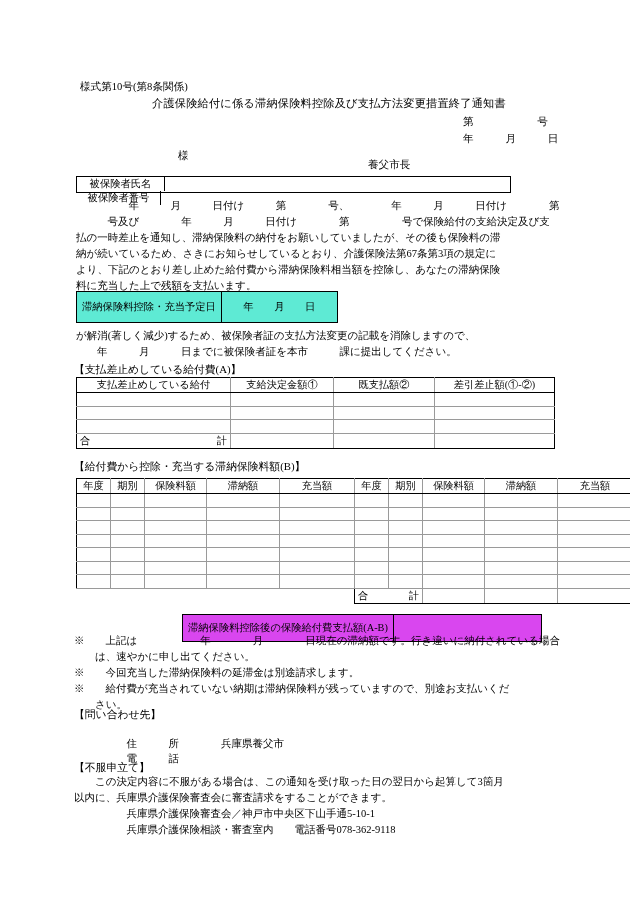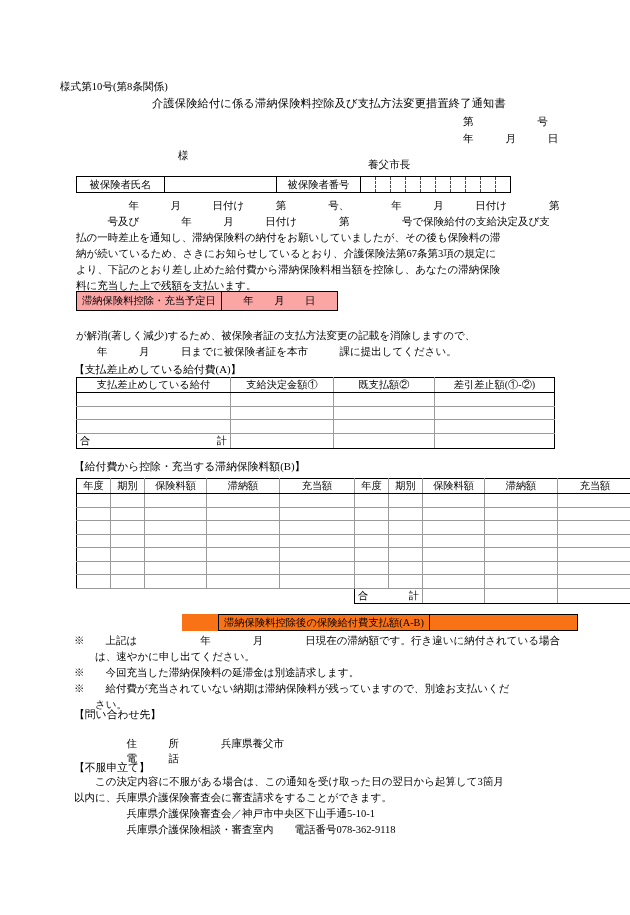--- a/index.html
+++ b/index.html
@@ -13,35 +13,36 @@
     font-size: 10.5px;
     position: relative;
     overflow: hidden;
   }
   .page { position: absolute; left: 0; top: 0; width: 630px; height: 915px; }
 
   
   .ln { position: absolute; white-space: pre; line-height: 1; }
 
   
-  #form-no   { left: 60px;  top: 82px;  font-size: 10.6px; }
+  #form-no   { left: 80px;  top: 82px;  font-size: 10.6px; }
   #doc-title { left: 152px; top: 98px;  font-size: 11.2px; letter-spacing: .2px; }
 
   #no-line   { left: 463px; top: 117px; font-size: 10.6px; }
   #date-line { left: 463px; top: 134px; font-size: 10.6px; }
   #sama      { left: 178px; top: 151px; font-size: 10.6px; }
   #mayor     { left: 368px; top: 160px; font-size: 10.6px; }
 
   
   #name-table {
     position: absolute; left: 76px; top: 176px;
     width: 435px; height: 17px;
     border: 1px solid #000;
     display: flex;
     background: #fff;
+    flex-direction: column;
   }
   #name-table .cap {
     border-right: 1px solid #000;
     padding: 0 4px;
     display: flex; align-items: center; justify-content: center;
     font-size: 10.3px; white-space: pre;
   }
   #cap-name { width: 88px; }
   #val-name { width: 112px; border-right: 1px solid #000; }
   #cap-no   { width: 84px; }
@@ -57,21 +58,21 @@
   #p1-l1 { left: 76px; top: 199px; }
   #p1-l2 { left: 76px; top: 215px; }
   #p1-l3 { left: 76px; top: 231px; }
   #p1-l4 { left: 76px; top: 247px; }
   #p1-l5 { left: 76px; top: 263px; }
   #p1-l6 { left: 76px; top: 279px; }
 
   
   #date-box {
     position: absolute; left: 76px; top: 291px;
-    height: 20px; border: 1px solid #000; display: flex; background: #fca5a5;
+    height: 32px; border: 1px solid #000; display: flex; background: #5eead4;
   }
   #date-box .cap {
     padding: 0 5px; border-right: 1px solid #000;
     display: flex; align-items: center; font-size: 10.3px; white-space: pre;
   }
   #date-box .val {
     width: 115px; display: flex; align-items: center; justify-content: center;
     font-size: 10.3px; white-space: pre;
   }
 
@@ -140,22 +141,22 @@
     border-top: 1.4px solid #000; border-bottom: 1.4px solid #000;
     border-left: 1px solid #9a9a9a; border-right: 1px solid #9a9a9a;
     height: 15px;
   }
   #table-b tr.total td.thick-cell { border: 1.6px solid #000; height: 15px; }
   #table-b td.total-label .l { float: left; }
   #table-b td.total-label .r { float: right; }
 
   
   #ab-row {
-    position: absolute; left: 182px; top: 614px; height: 17px;
-    display: flex; background: #f97316; padding-left: 36px;
+    position: absolute; left: 182px; top: 614px; height: 28px;
+    display: flex; background: #d946ef;
   }
   #ab-row .cap {
     border: 1px solid #000; padding: 0 5px;
     display: flex; align-items: center; font-size: 10.3px; white-space: pre;
   }
   #ab-row .val {
     border: 1.6px solid #000; border-left: none; width: 148px;
   }
 
   

